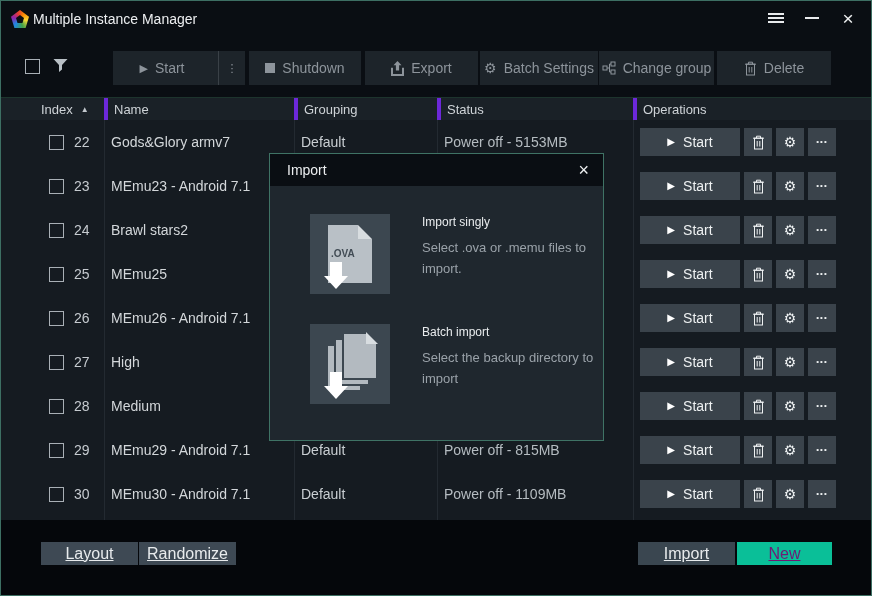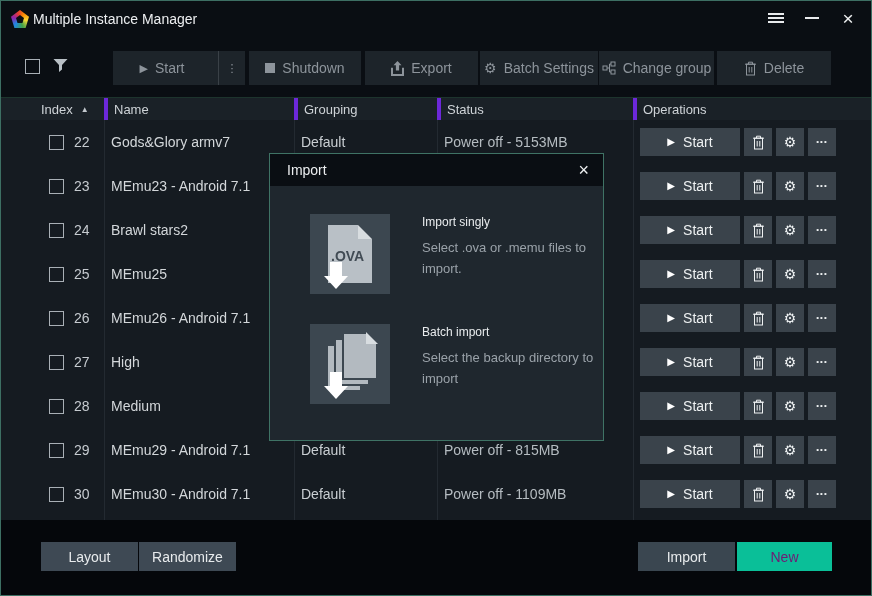--- a/index.html
+++ b/index.html
@@ -74,22 +74,22 @@
   .op-start .play-glyph { font-size:10px; color:#fff; }
   .op-sq {
     width:28px; height:28px; background:#3a434b; border:none; color:#eef1f2;
     display:flex; align-items:center; justify-content:center; cursor:default;
   }
   .gear-glyph { font-family:"DejaVu Sans",sans-serif; font-size:14px; line-height:1; }
   .dots-glyph { font-size:8px; letter-spacing:1px; line-height:1; }
   
   .footer { position:absolute; left:0; right:0; bottom:0; height:75px; background:#05070b; }
   .ft-btn {
-    position:absolute; top:22px; height:29px; border:none; font-size:14px; font-family:inherit;
-    background:#3e4954; color:#e8ebed; cursor:default;
+    position:absolute; top:22px; height:23px; border:none; font-size:16px; font-family:inherit;
+    background:#3e4954; color:#e8ebed; cursor:default;text-decoration:underline;
   }
   .ft-layout { left:40px; width:97px; }
   .ft-randomize { left:138px; width:97px; }
   .ft-import { left:637px; width:97px; background:#3a4650; }
   .ft-new { left:736px; width:95px; color:#701a75; }
   
   .modal {
     position:absolute; left:268px; top:152px; width:335px; height:288px;
     background:#1f272e; border:1px solid #3f7365;
   }
@@ -98,21 +98,21 @@
     display:flex; align-items:center; justify-content:space-between; padding:0 14px 0 17px;
   }
   .modal-title { font-size:14px; color:#eceef0; }
   .modal-close { color:#eef0f1; font-size:18px; line-height:1; cursor:default; background:none; border:none; font-family:inherit; }
   .opt { position:absolute; left:40px; right:20px; display:flex; gap:32px; cursor:default; }
   .opt-1 { top:60px; }
   .opt-2 { top:170px; }
   .tile { width:80px; height:80px; background:#3c4750; position:relative; flex:none; }
   .doc { position:absolute; left:18px; top:11px; width:44px; height:58px; background:#b9c0c6; }
   .doc::before { content:''; position:absolute; top:0; right:0; border:7px solid; border-color:#3c4750 #3c4750 #d8dde0 #d8dde0; }
-  .doc-label { position:absolute; left:3px; top:23px; font-size:14px; font-weight:bold; color:#414b54; letter-spacing:0; }
+  .doc-label { position:absolute; left:3px; top:23px; font-size:10px; font-weight:bold; color:#414b54; letter-spacing:0; }
   .arrow { position:absolute; left:14px; bottom:5px; width:24px; }
   .arrow .stem { width:12px; height:14px; background:#fff; margin:0 auto; }
   .arrow .head { width:0; height:0; border-left:12px solid transparent; border-right:12px solid transparent; border-top:13px solid #fff; }
   .pages { position:absolute; left:16px; top:8px; width:52px; height:62px; }
   .pg { position:absolute; width:36px; height:48px; background:#b3bac0; border:2px solid #3c4750; }
   .pg::before { content:''; position:absolute; top:-2px; right:-2px; border:6px solid; border-color:#3c4750 #3c4750 #d8dde0 #d8dde0; }
   .pg1 { left:0; top:12px; } .pg2 { left:8px; top:6px; } .pg3 { left:16px; top:0; }
   .opt-text { padding-top:1px; }
   .opt-heading { font-size:12px; color:#e9ecee; margin-bottom:9px; }
   .opt-desc { font-size:13px; color:#9aa2a9; line-height:1.6; width:172px; }

